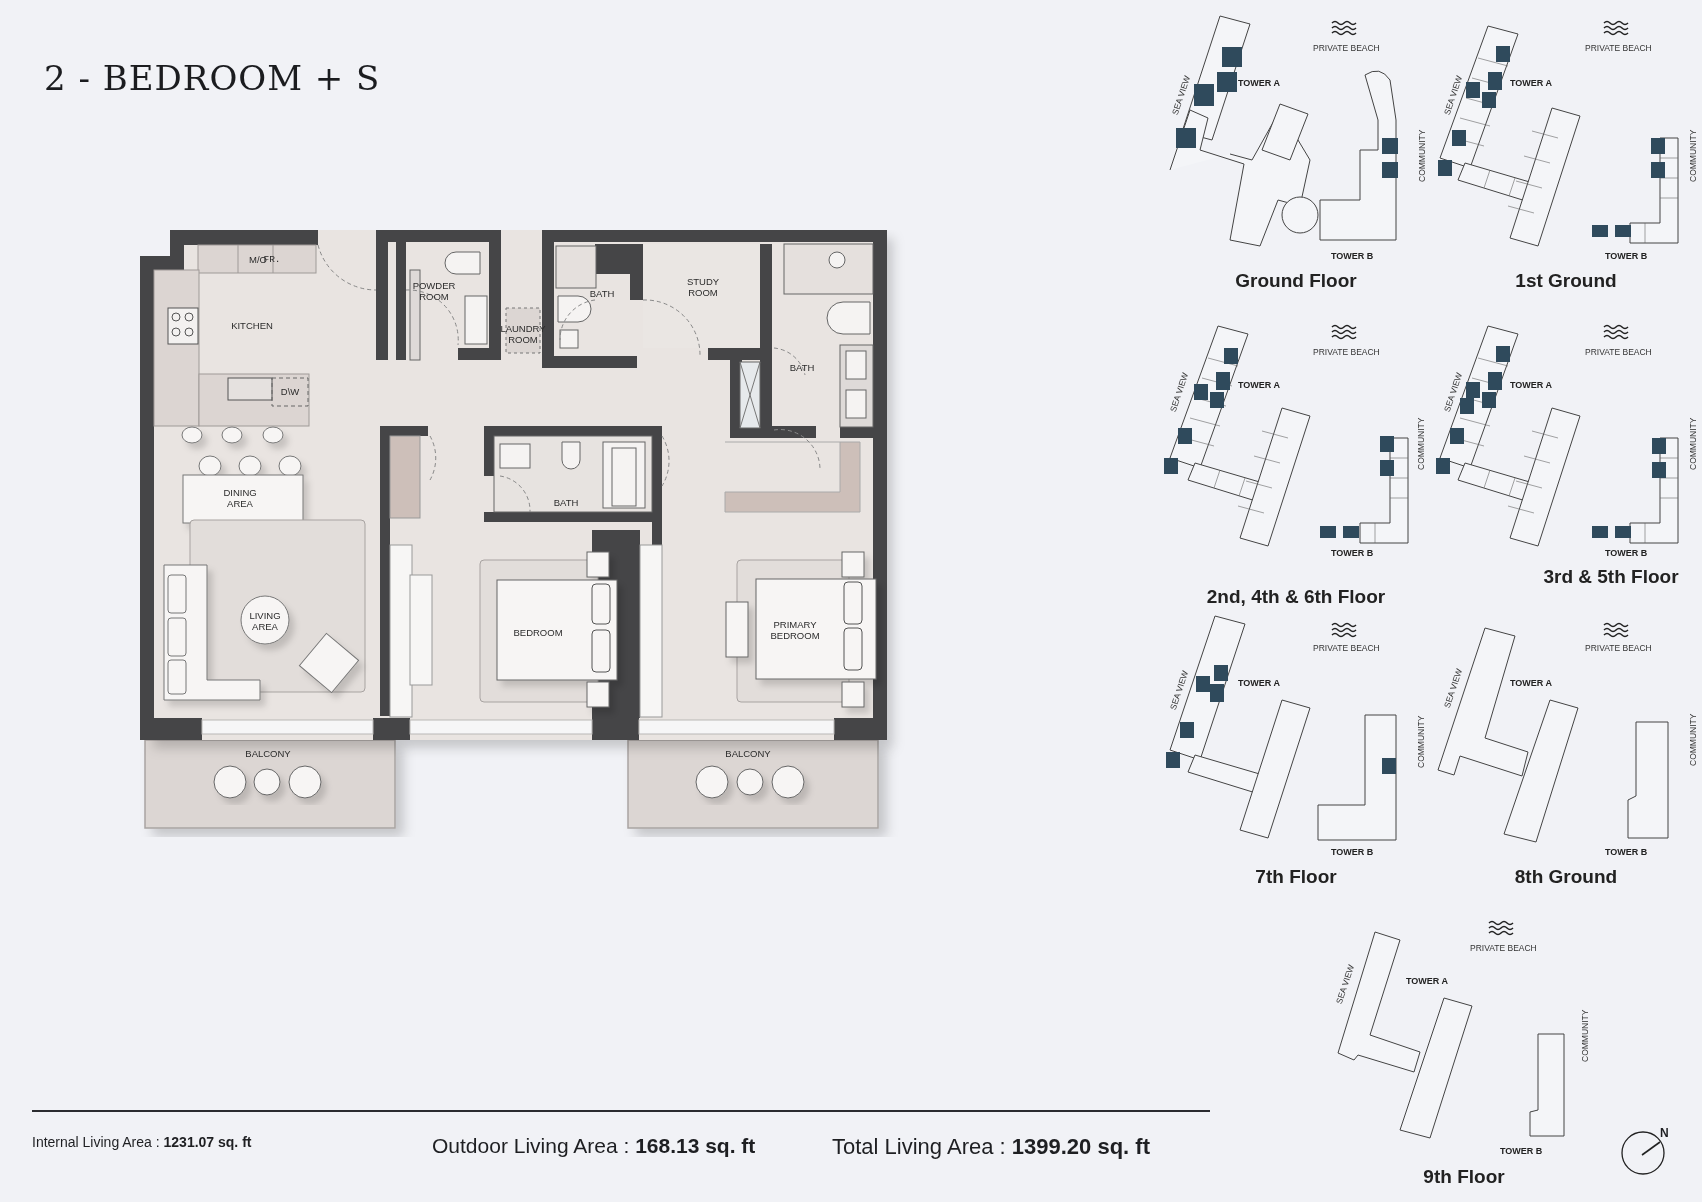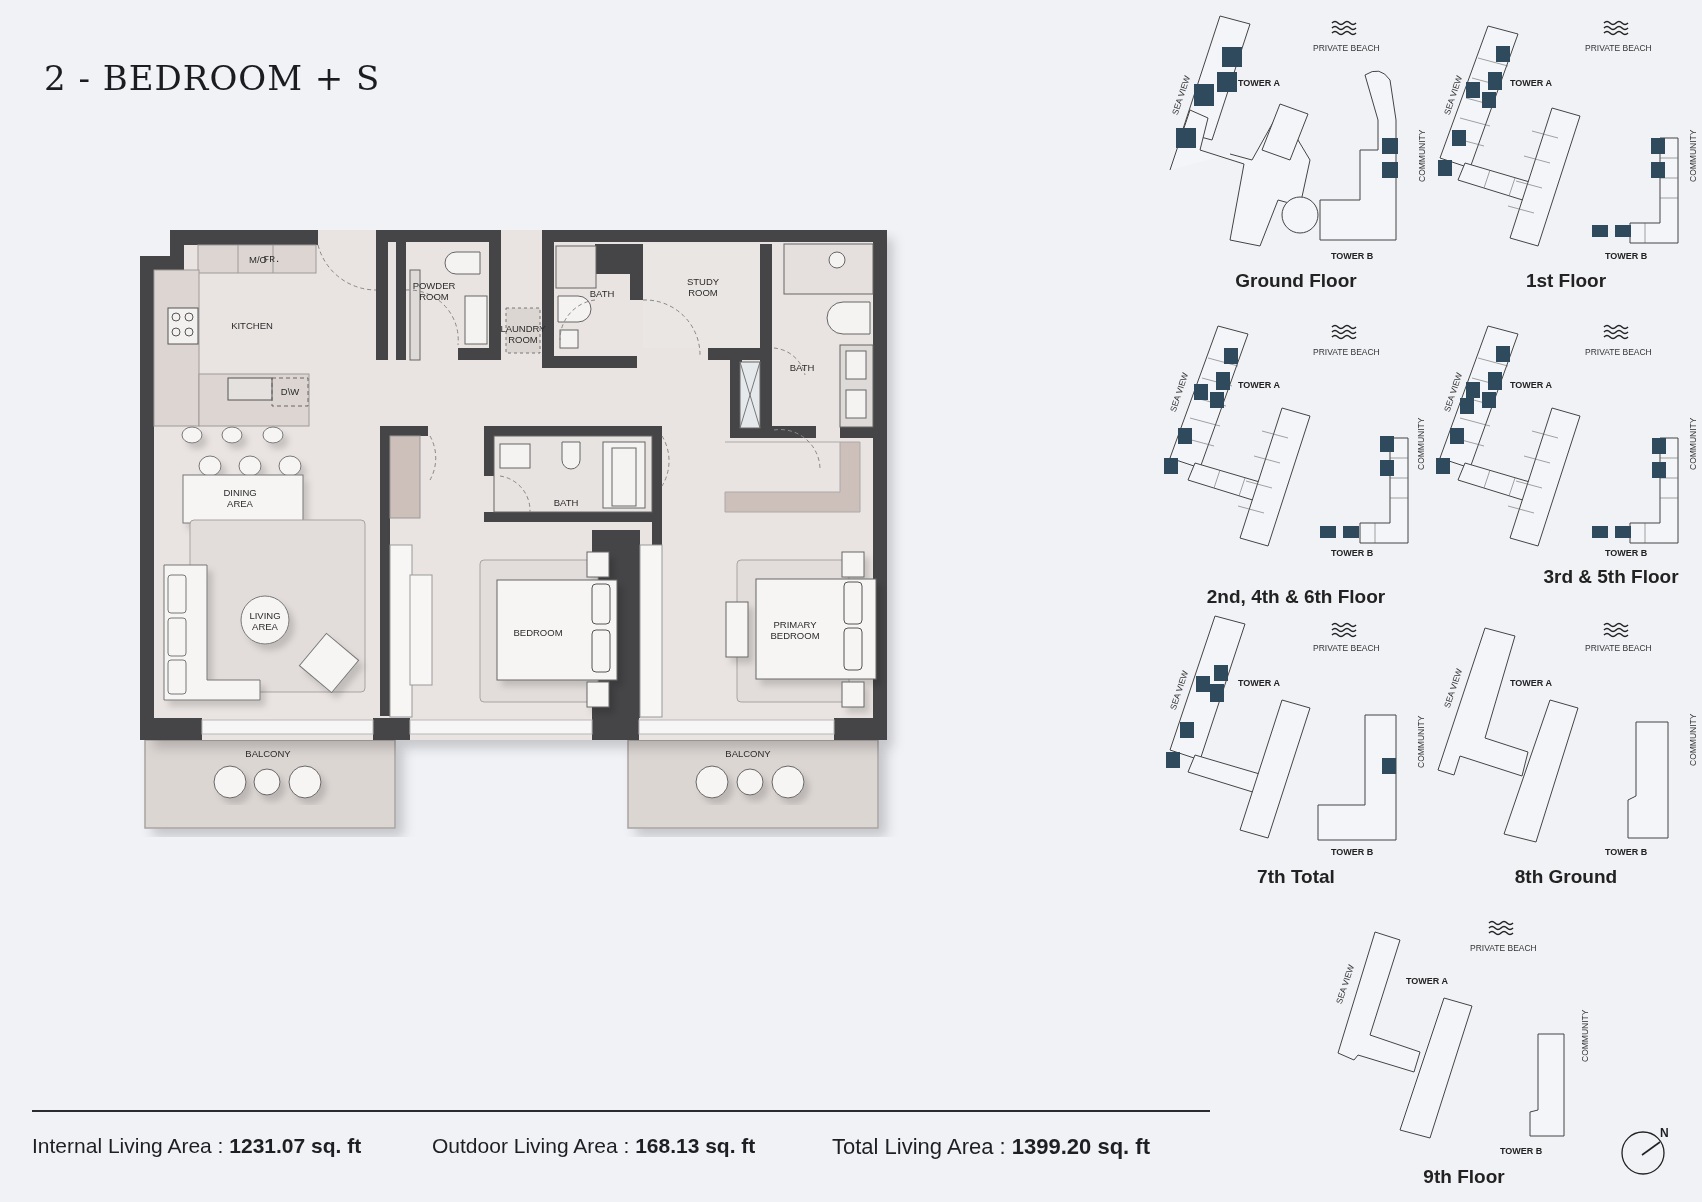--- a/index.html
+++ b/index.html
@@ -223,21 +223,21 @@
 AREA</div>
   <div class="lbl" style="left:426px;top:272px;">BATH</div>
   <div class="lbl" style="left:398px;top:402px;">BEDROOM</div>
   <div class="lbl" style="left:655px;top:400px;">PRIMARY
 BEDROOM</div>
   <div class="lbl" style="left:128px;top:523px;">BALCONY</div>
   <div class="lbl" style="left:608px;top:523px;">BALCONY</div>
 </div>
 
 <div class="divider"></div>
-<div class="stat" style="left:32px;top:1134px;font-size:21px;">
+<div class="stat" style="left:32px;top:1134px;font-size:14px;">
   <span>Internal Living Area : </span><b>1231.07 sq. ft</b>
 </div>
 <div class="stat" style="left:432px;top:1134px;font-size:21px;">
   <span>Outdoor Living Area : </span><b>168.13 sq. ft</b>
 </div>
 <div class="stat" style="left:832px;top:1134px;font-size:22px;">
   <span>Total Living Area : </span><b>1399.20 sq. ft</b>
 </div>
 
 <svg width="0" height="0" style="position:absolute">
@@ -324,21 +324,21 @@
         <path d="M1,3 q3,-3 6,0 t6,0 t6,0 t6,0"></path>
         <path d="M1,8 q3,-3 6,0 t6,0 t6,0 t6,0"></path>
         <path d="M1,13 q3,-3 6,0 t6,0 t6,0 t6,0"></path>
       </g>
     </svg>
   <div class="kp-beach" style="left:155px;top:33px;">PRIVATE BEACH</div>
   <div class="kp-small" style="left:80px;top:68px;">TOWER A</div>
   <div class="kp-small" style="left:175px;top:241px;">TOWER B</div>
   <div class="kp-sea" style="left:12px;top:103px;">SEA VIEW</div>
   <div class="kp-vert" style="left:258px;top:172px;">COMMUNITY</div>
-  <div class="kp-title" style="left:136px;top:260px;">1st Floor</div>
+  <div class="kp-title" style="left:136px;top:260px;">1st Ground</div>
 </div>
 
 <div class="kp" style="left:1160px;top:310px;">
   <svg width="270" height="240" viewBox="0 0 270 240">
       <use href="#towerA" x="0" y="8" width="270" height="230"></use>
     <g fill="#2f4a5c">
         <rect x="64" y="38" width="14" height="16"></rect>
         <rect x="56" y="62" width="14" height="18"></rect>
         <rect x="34" y="74" width="14" height="16"></rect>
         <rect x="50" y="82" width="14" height="16"></rect>
@@ -419,21 +419,21 @@
         <path d="M1,3 q3,-3 6,0 t6,0 t6,0 t6,0"></path>
         <path d="M1,8 q3,-3 6,0 t6,0 t6,0 t6,0"></path>
         <path d="M1,13 q3,-3 6,0 t6,0 t6,0 t6,0"></path>
       </g>
     </svg>
   <div class="kp-beach" style="left:153px;top:33px;">PRIVATE BEACH</div>
   <div class="kp-small" style="left:78px;top:68px;">TOWER A</div>
   <div class="kp-small" style="left:171px;top:237px;">TOWER B</div>
   <div class="kp-sea" style="left:8px;top:98px;">SEA VIEW</div>
   <div class="kp-vert" style="left:256px;top:158px;">COMMUNITY</div>
-  <div class="kp-title" style="left:136px;top:256px;">7th Total</div>
+  <div class="kp-title" style="left:136px;top:256px;">7th Floor</div>
 </div>
 
 <div class="kp" style="left:1430px;top:610px;">
   <svg width="270" height="240" viewBox="0 0 270 240">
     <g fill="#f4f5f8" stroke="#444" stroke-width="1">
       <path d="M55,18 L85,26 L55,128 L98,142 L92,166 L30,146 L24,165 L8,160 Z"></path>
       <path d="M120,90 L148,98 L106,232 L74,224 Z"></path>
       <path d="M206,112 L238,112 L238,228 L198,228 L198,190 L206,186 Z"></path>
     </g>
   </svg>

